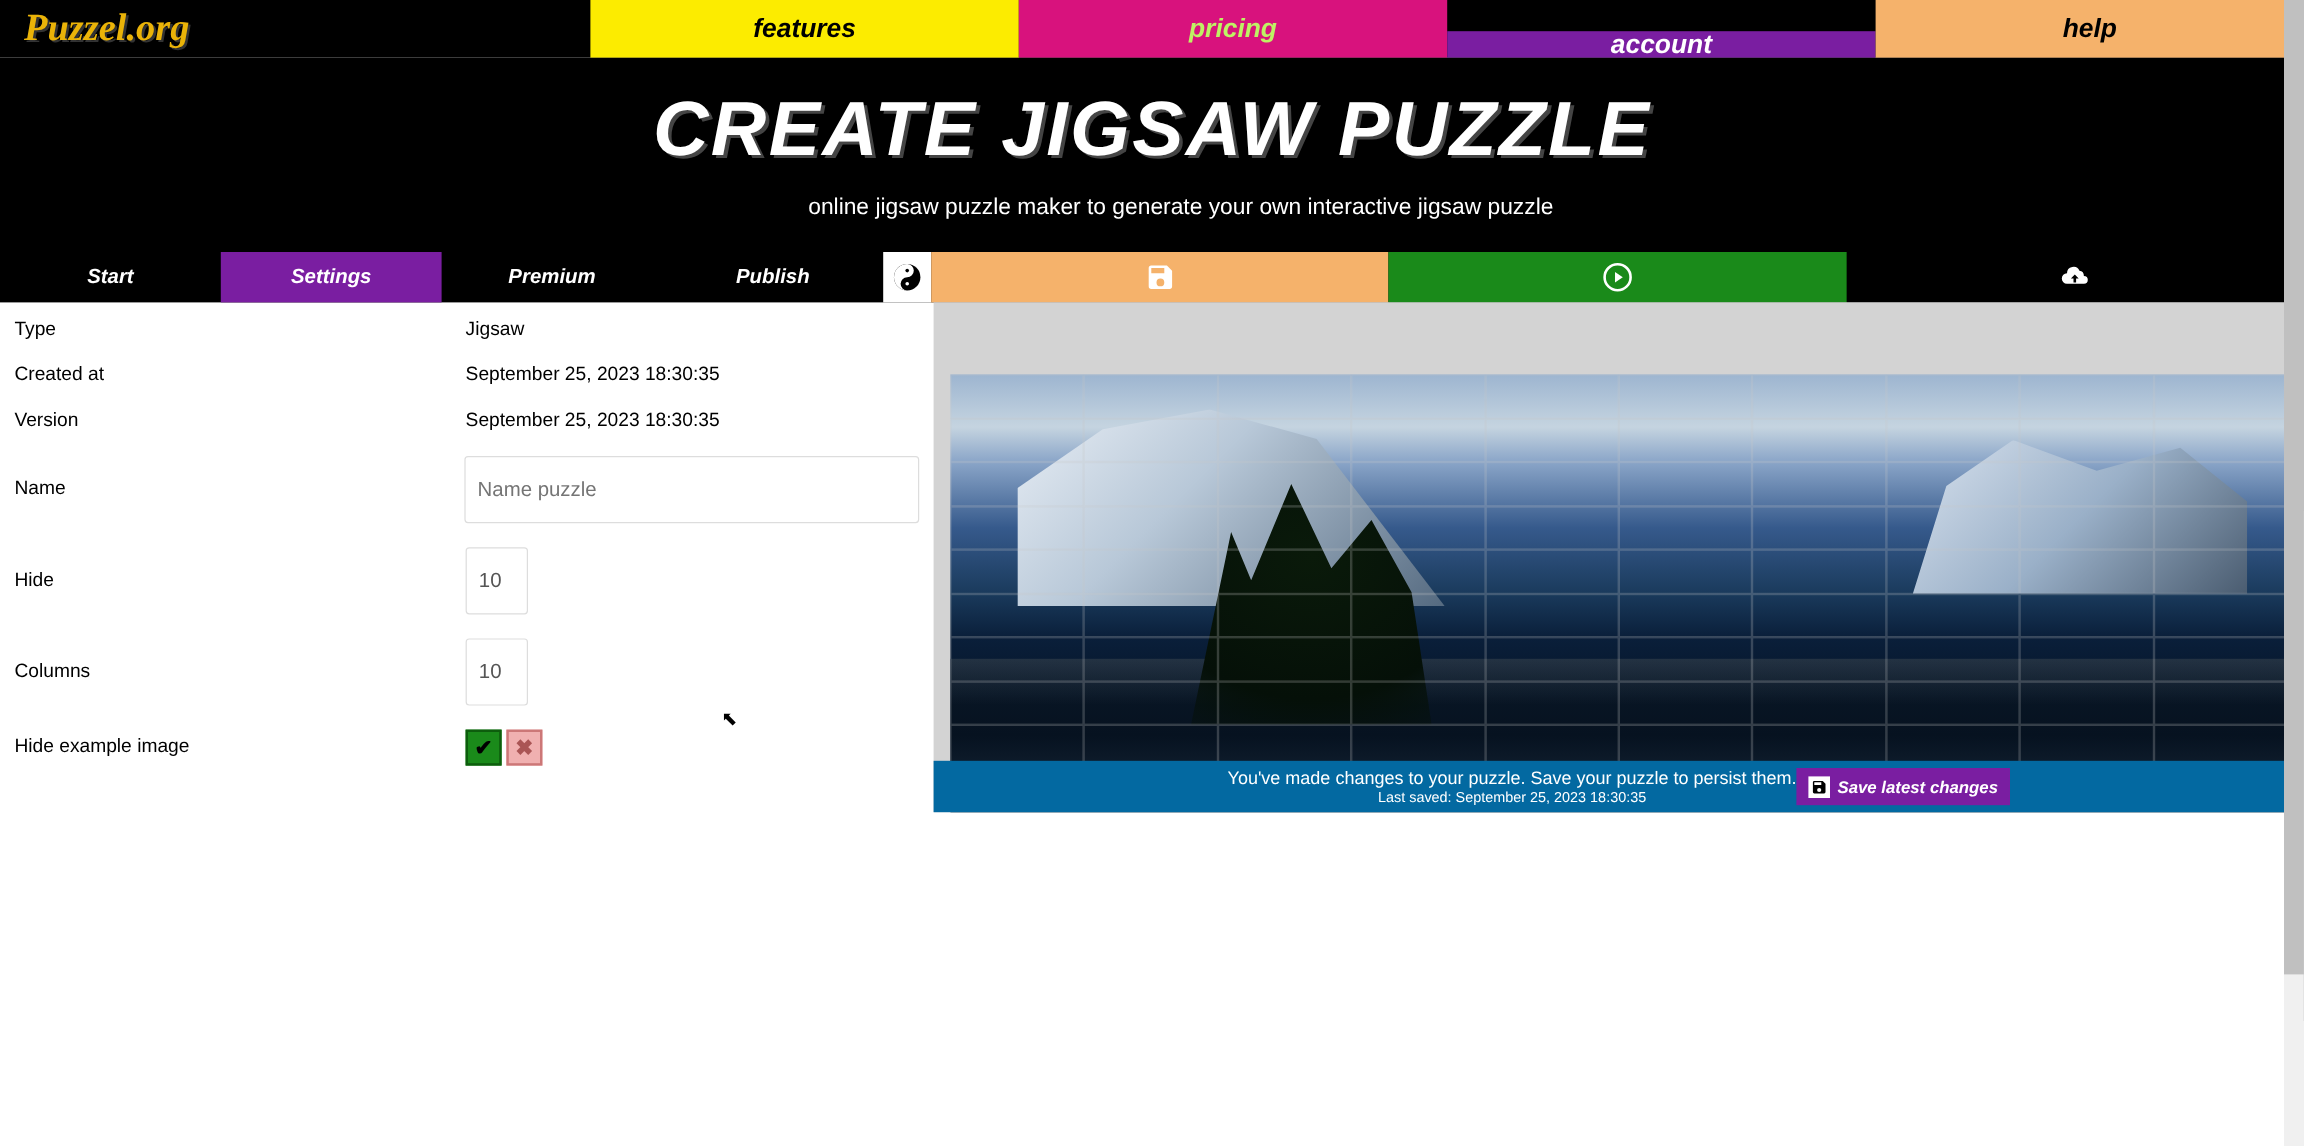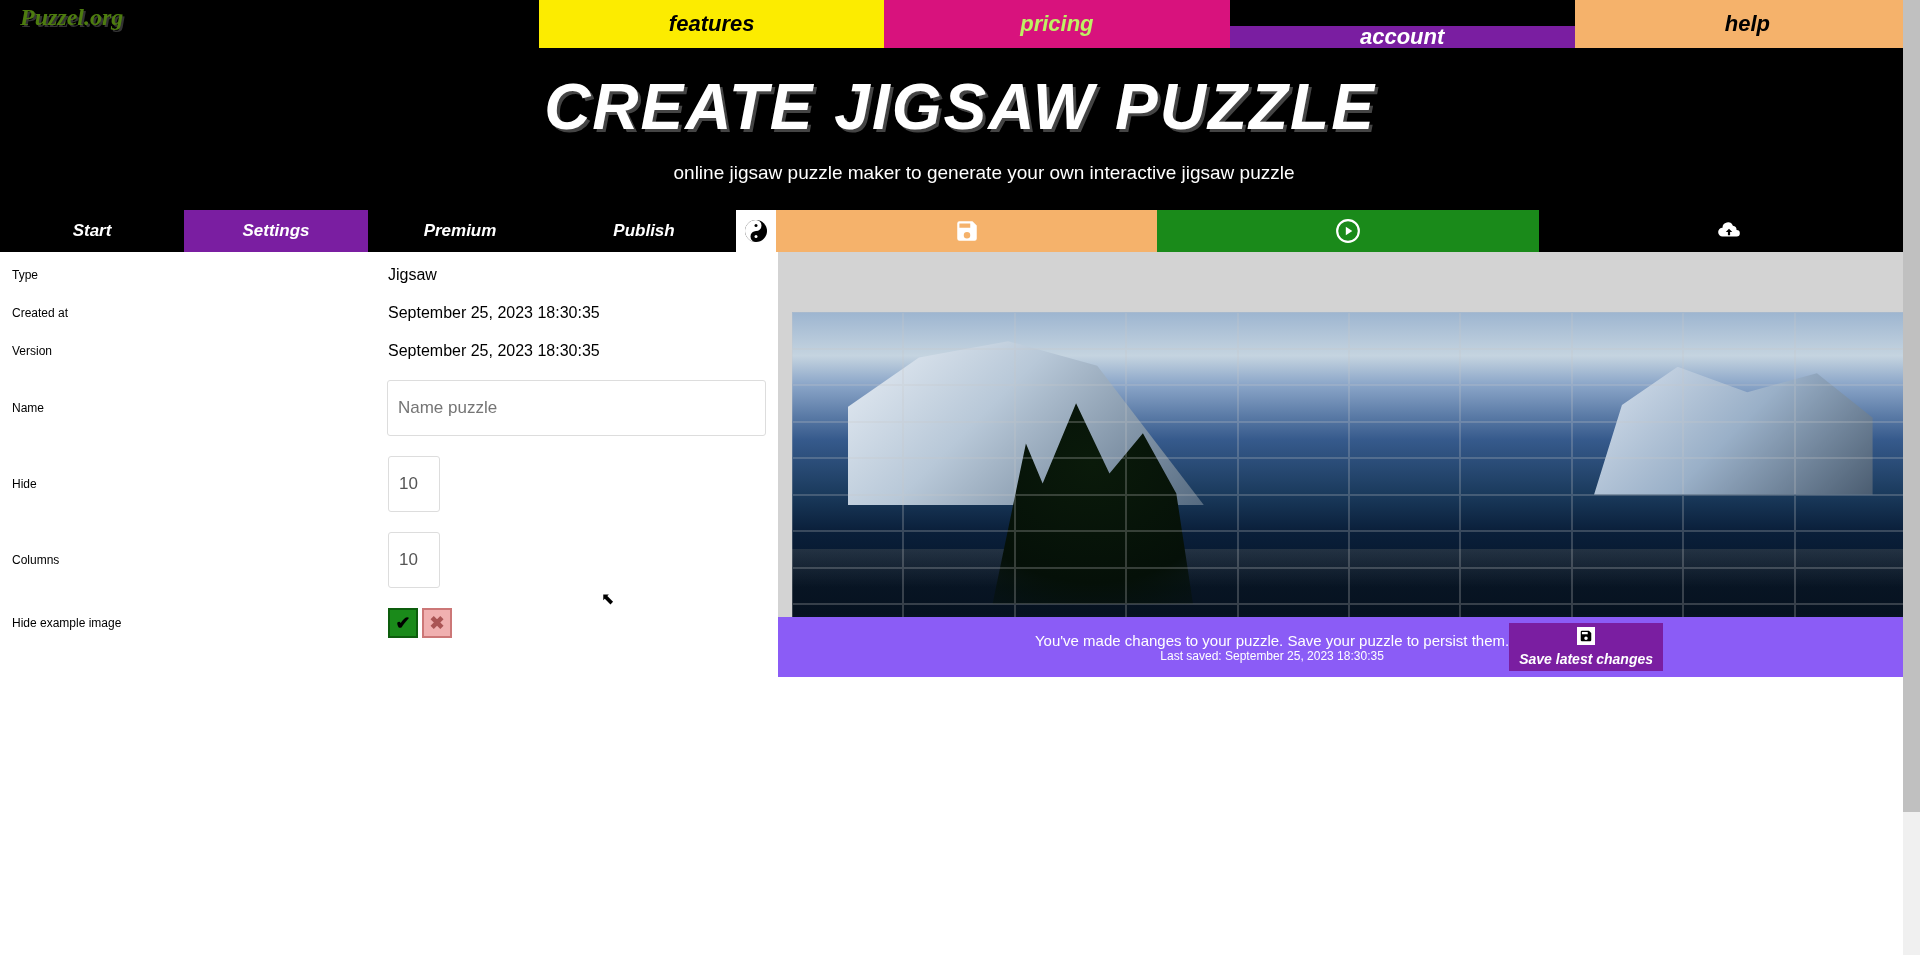--- a/index.html
+++ b/index.html
@@ -1,20 +1,20 @@
 <!DOCTYPE html>
 <html><head>
 <meta charset="utf-8">
 <style>
 * { margin: 0; padding: 0; box-sizing: border-box; }
 body { font-family: 'Segoe UI', Tahoma, sans-serif; background: #fff; overflow-x: hidden; }
 
 
 .header { display: flex; background: #000; height: 48px; }
-.logo { color: #4d7c0f; font-family: 'Brush Script MT', cursive; font-size: 24px; font-weight: bold; font-style: italic; padding: 4px 20px; width: 539px; text-shadow: 2px 2px 0 #333; }
+.logo { color: #eab308; font-family: 'Brush Script MT', cursive; font-size: 32px; font-weight: bold; font-style: italic; padding: 4px 20px; width: 492px; text-shadow: 2px 2px 0 #333; }
 .nav-item { flex: 1; display: flex; align-items: center; justify-content: center; font-style: italic; font-weight: bold; font-size: 22px; cursor: pointer; }
 .nav-features { background: #fcec00; color: #000; }
 .nav-pricing { background: #d8127d; color: #bef264; }
 .nav-account { background: #7a1ea1; color: #fff; margin-top: 26px; }
 .nav-help { background: #f5b26b; color: #000; }
 
 
 .hero { background: #000; text-align: center; padding: 22px 0 26px 0; }
 .hero-title { color: #fff; font-family: Liberation Sans, sans-serif; font-size: 64px; font-weight: bold; font-style: italic; text-shadow: 3px 3px 0 #444; letter-spacing: 2px; }
 .hero-sub { color: #fff; font-size: 19px; margin-top: 18px; padding-left: 48px; }
@@ -28,21 +28,21 @@
 .action-btn { flex: 1; display: flex; align-items: center; justify-content: center; cursor: pointer; }
 .action-save { background: #f5b26b; }
 .action-play { background: #1a8a1a; }
 .action-cloud { background: #000; }
 .action-btn svg { width: 26px; height: 26px; fill: #fff; }
 
 
 .content { display: flex; }
 .settings { width: 778px; padding: 14px 12px; }
 .row { display: flex; align-items: center; margin-bottom: 20px; }
-.row-label { width: 376px; font-size: 12px; color: #000; }
+.row-label { width: 376px; font-size: 16px; color: #000; }
 .row-value { font-size: 16px; color: #000; }
 .row input[type="text"], .row input[type="number"] {
   padding: 17px 10px; border: 1px solid #ddd; border-radius: 3px; font-size: 17px; color: #555;
 }
 .input-name { width: 380px; }
 .input-num { width: 52px; }
 .toggle-group { display: flex; gap: 4px; }
 .toggle { width: 30px; height: 30px; display: flex; align-items: center; justify-content: center; cursor: pointer; border: 2px solid; font-weight: bold; font-size: 18px; }
 .toggle.yes { background: #1a8a1a; border-color: #0d5d0d; color: #000; }
 .toggle.no { background: #f0b0b0; border-color: #c77; color: #a55; }
@@ -69,25 +69,25 @@
 .water { position: absolute; bottom: 0; left: 0; width: 100%; height: 35%;
   background: linear-gradient(to bottom, #0a1828 0%, #061220 50%, #1a2a3c 100%);
 }
 .water::after { content: ''; position: absolute; top: 0; left: 0; width: 100%; height: 100%;
   background: linear-gradient(to bottom, rgba(180,200,220,0.15) 0%, transparent 30%);
 }
 .puzzle-grid { position: absolute; inset: 0; display: grid; grid-template-columns: repeat(10, 1fr); grid-template-rows: repeat(10, 1fr); pointer-events: none; }
 .puzzle-grid div { border: 0.5px solid rgba(200,200,200,0.25); }
 
 
-.footer-bar { position: absolute; bottom: 0; left: 0; right: 0; background: #8b5cf6; padding: 6px 10px; display: flex; align-items: center; justify-content: center; }
+.footer-bar { position: absolute; bottom: 0; left: 0; right: 0; background: #0369a1; padding: 6px 10px; display: flex; justify-content: center; }
 .footer-text { color: #fff; text-align: center; }
 .footer-msg { font-size: 15px; }
 .footer-saved { font-size: 12px; }
-.save-btn { background: #7a1ea1; color: #fff; font-style: italic; font-weight: bold; padding: 4px 10px; display: flex; align-items: center; gap: 6px; cursor: pointer; font-size: 14px; flex-direction: column; }
+.save-btn { background: #7a1ea1; color: #fff; font-style: italic; font-weight: bold; padding: 4px 10px; display: flex; align-items: center; gap: 6px; cursor: pointer; font-size: 14px; }
 .save-btn-icon { background: #fff; width: 18px; height: 18px; display: flex; align-items: center; justify-content: center; }
 .save-btn-icon svg { width: 14px; height: 14px; fill: #000; }
 
 .cursor { position: fixed; left: 601px; top: 589px; pointer-events: none; font-size: 16px; }
 
 
 .scrollbar { position: fixed; right: 0; top: 0; width: 17px; height: 100%; background: #f0f0f0; }
 .scrollbar-thumb { background: #c0c0c0; width: 100%; height: 85%; }
 </style>
 </head>

